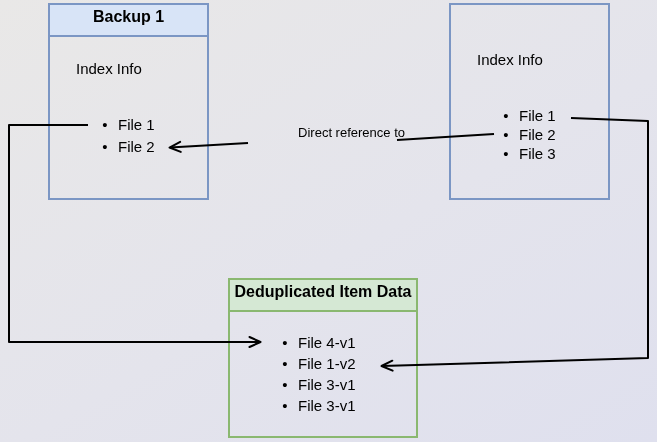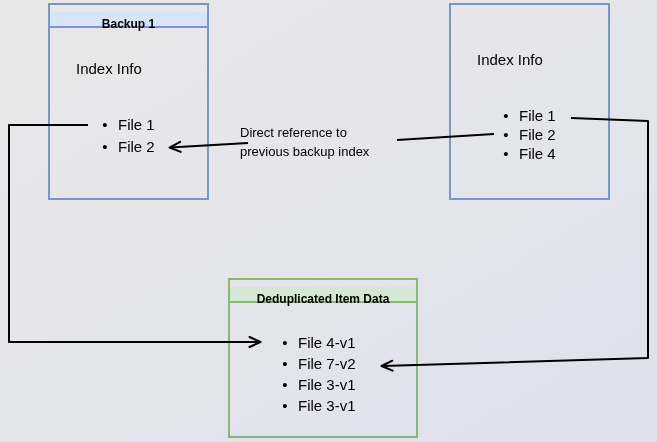--- a/index.html
+++ b/index.html
@@ -13,28 +13,27 @@
   }
   .node{
     position:absolute;
     border:2px solid;
     box-sizing:border-box;
     background:transparent;
   }
   .node-blue{border-color:#7b96c4;}
   .node-green{border-color:#8ab870;}
   .node-head{
-    height:16px;
+    height:32px;
     line-height:24px;
     text-align:center;
-    font-size:12px;
+    font-size:16px;
     font-weight:bold;
     border-bottom:2px solid;
     box-sizing:border-box;
-    margin-top:7px;
   }
   .node-blue .node-head{background:#d8e4f7;border-color:#7b96c4;}
   .node-green .node-head{background:#d5e8d4;border-color:#8ab870;}
   #backup1{left:48px;top:3px;width:161px;height:197px;}
   #backup2{left:449px;top:3px;width:161px;height:197px;}
   #dedup{left:228px;top:278px;width:190px;height:160px;}
   .index-label{
     position:absolute;
     font-size:15px;
     left:26px;
@@ -52,21 +51,21 @@
   }
   #backup1 .file-list{top:108px;}
   #backup1 .file-item{height:22px;}
   #backup2 .file-list{top:101px;}
   #backup2 .file-item{height:19px;}
   #dedup .file-list{top:52px;}
   #dedup .file-item{height:21px;}
   .annotation{
     position:absolute;
     left:240px;top:123px;width:165px;
-    text-align:left;
+    text-align:right;
     font-size:13px;
     line-height:19px;
   }
   .connectors{
     position:absolute;
     left:0;top:0;
     width:657px;height:442px;
     pointer-events:none;
     z-index:5;
   }
@@ -103,50 +102,49 @@
       <div class="file-item">
         <span class="dot">•</span>
         <span>File 1</span>
       </div>
       <div class="file-item">
         <span class="dot">•</span>
         <span>File 2</span>
       </div>
       <div class="file-item">
         <span class="dot">•</span>
-        <span>File 4</span>
+        <span>File 3</span>
       </div>
     </div>
   </div>
 
   <div class="node node-green" id="dedup">
     <div class="node-head">Deduplicated Item Data</div>
     <div class="file-list">
       <div class="file-item">
         <span class="dot">•</span>
         <span>File 4-v1</span>
       </div>
       <div class="file-item">
         <span class="dot">•</span>
-        <span>File 7-v2</span>
+        <span>File 1-v2</span>
       </div>
       <div class="file-item">
         <span class="dot">•</span>
         <span>File 3-v1</span>
       </div>
       <div class="file-item">
         <span class="dot">•</span>
         <span>File 3-v1</span>
       </div>
     </div>
   </div>
 
   <div class="annotation">
     <div>Direct reference to</div>
-    <div>previous backup index</div>
   </div>
 
   <svg class="connectors" viewBox="0 0 657 442" xmlns="http://www.w3.org/2000/svg">
     <defs>
       <marker id="arrowOpen" viewBox="-14 -8 16 16" refX="-0.5" refY="0" markerWidth="16" markerHeight="16" orient="auto" markerUnits="userSpaceOnUse">
         <path d="M -11 -5 L 0 0 L -11 5" fill="none" stroke="#000" stroke-width="2" stroke-linecap="round" stroke-linejoin="round"></path>
       </marker>
     </defs>
     <path d="M 88 125 L 9 125 L 9 342 L 260 342" marker-end="url(#arrowOpen)"></path>
     <path d="M 494 134 L 397 140"></path>

